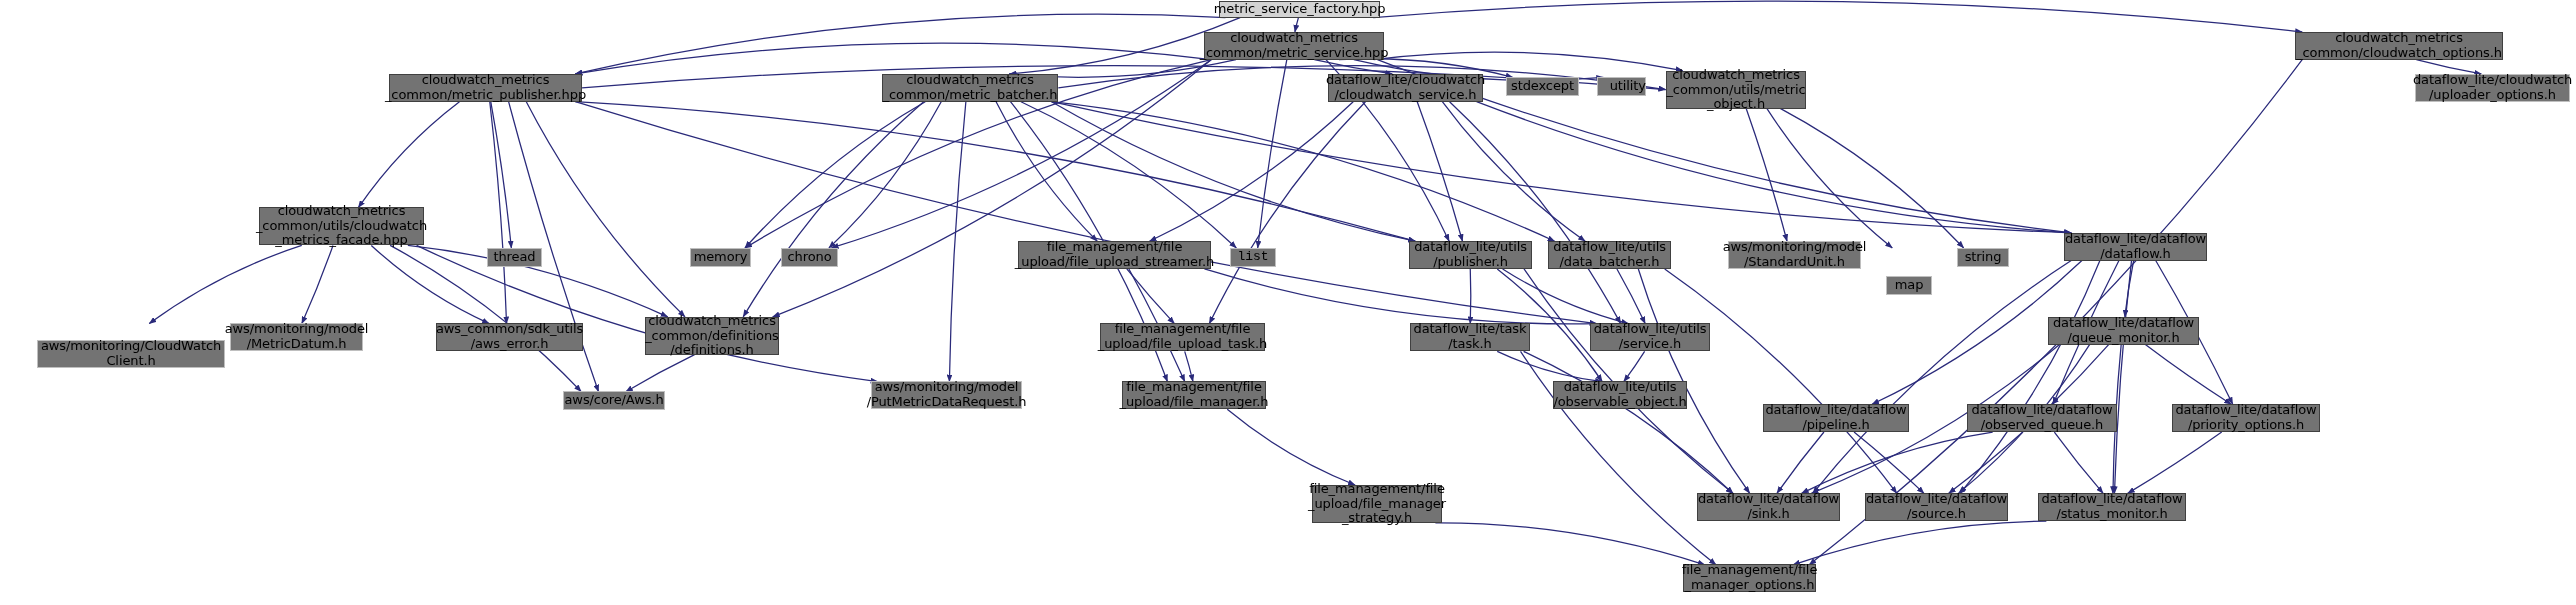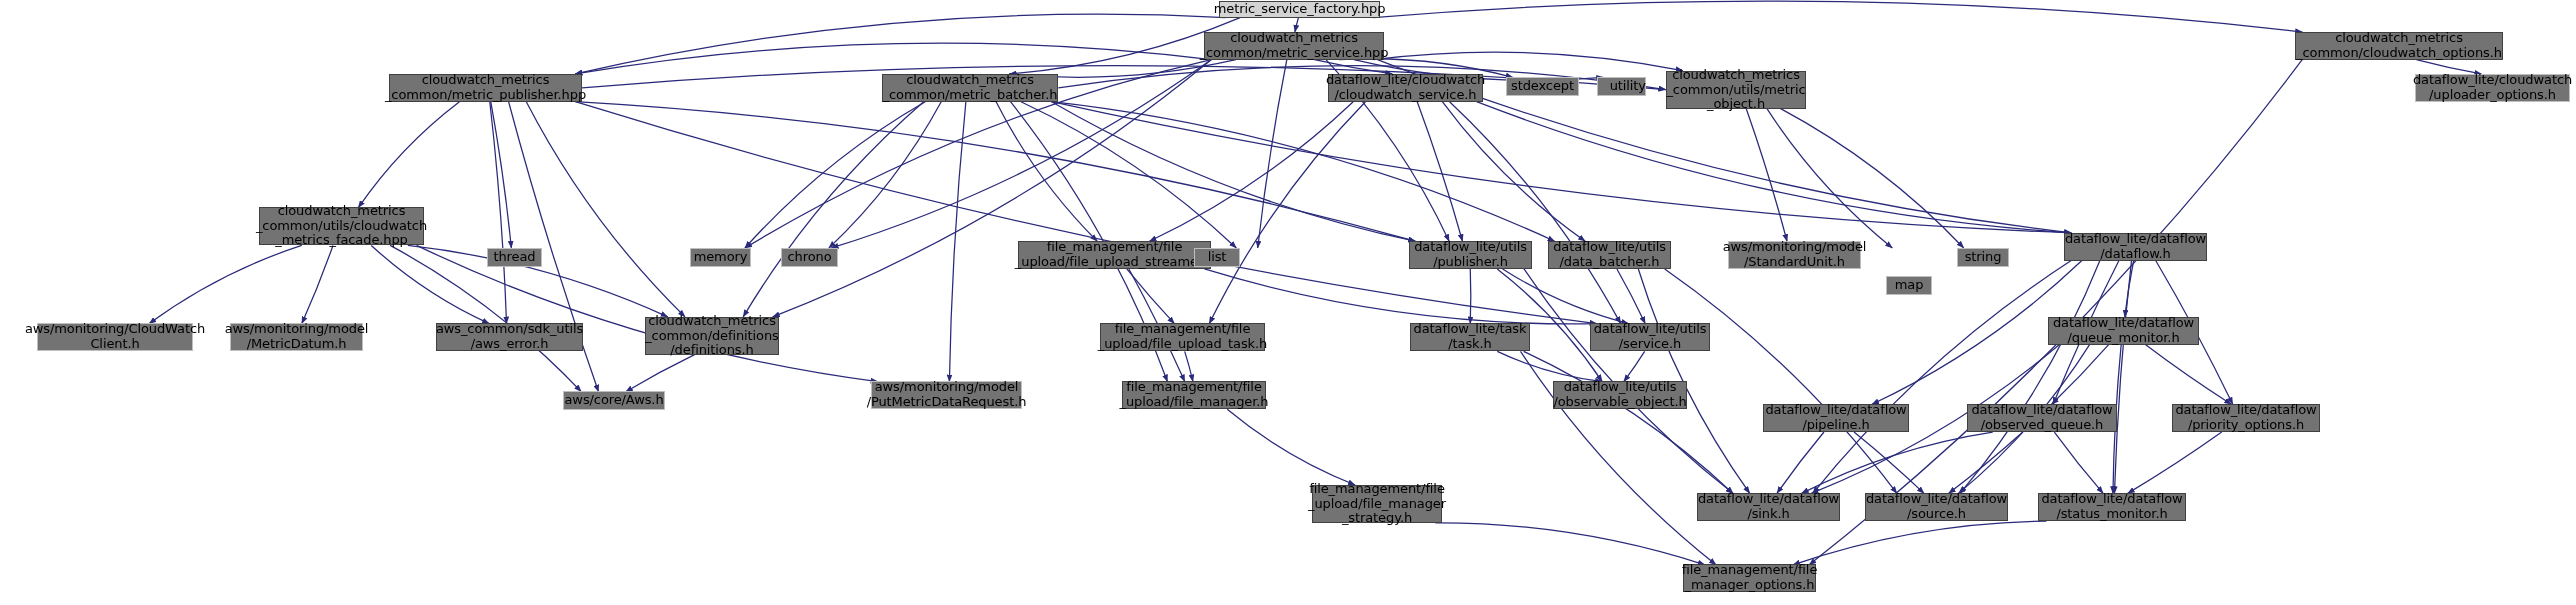--- a/index.html
+++ b/index.html
@@ -173,32 +173,32 @@
 _common/utils/metric
 _object.h</span></div>
       <div class="node strong" style="left: 259px; top: 207px; width: 165px; height: 38px;"><span class="node-label">cloudwatch_metrics
 _common/utils/cloudwatch
 _metrics_facade.hpp</span></div>
       <div class="node light" style="left: 487px; top: 248px; width: 55px; height: 18.5px;"><span class="node-label">thread</span></div>
       <div class="node light" style="left: 690px; top: 248px; width: 61px; height: 18.5px;"><span class="node-label">memory</span></div>
       <div class="node light" style="left: 781px; top: 248px; width: 57px; height: 18.5px;"><span class="node-label">chrono</span></div>
       <div class="node strong" style="left: 1018px; top: 241px; width: 193px; height: 28px;"><span class="node-label">file_management/file
 _upload/file_upload_streamer.h</span></div>
-      <div class="node light" style="left: 1194px; top: 248px; width: 46px; height: 18.5px;"><span class="node-label">list</span></div>
+      <div class="node light" style="left: 1230px; top: 248px; width: 46px; height: 18.5px; font-family: Liberation Mono, monospace;"><span class="node-label">list</span></div>
       <div class="node strong" style="left: 1409px; top: 241px; width: 123px; height: 28px;"><span class="node-label">dataflow_lite/utils
 /publisher.h</span></div>
       <div class="node strong" style="left: 1548px; top: 241px; width: 123px; height: 28px;"><span class="node-label">dataflow_lite/utils
 /data_batcher.h</span></div>
       <div class="node light" style="left: 1728px; top: 241px; width: 133px; height: 28px;"><span class="node-label">aws/monitoring/model
 /StandardUnit.h</span></div>
       <div class="node light" style="left: 1886px; top: 248px; width: 46px; height: 18.5px; margin-top: 28px;"><span class="node-label">map</span></div>
       <div class="node light" style="left: 1957px; top: 248px; width: 52px; height: 18.5px;"><span class="node-label">string</span></div>
       <div class="node strong" style="left: 2064px; top: 233px; width: 143px; height: 28px;"><span class="node-label">dataflow_lite/dataflow
 /dataflow.h</span></div>
-      <div class="node light" style="left: 37px; top: 323px; width: 156px; height: 28px;"><span class="node-label">aws/monitoring/CloudWatch
+      <div class="node light" style="left: 37px; top: 340px; width: 188px; height: 28px;"><span class="node-label">aws/monitoring/CloudWatch
 Client.h</span></div>
       <div class="node light" style="left: 230px; top: 323px; width: 133px; height: 28px;"><span class="node-label">aws/monitoring/model
 /MetricDatum.h</span></div>
       <div class="node strong" style="left: 436px; top: 323px; width: 147px; height: 28px;"><span class="node-label">aws_common/sdk_utils
 /aws_error.h</span></div>
       <div class="node strong" style="left: 645px; top: 317px; width: 134px; height: 38px;"><span class="node-label">cloudwatch_metrics
 _common/definitions
 /definitions.h</span></div>
       <div class="node strong" style="left: 1100px; top: 323px; width: 165px; height: 28px;"><span class="node-label">file_management/file
 _upload/file_upload_task.h</span></div>

